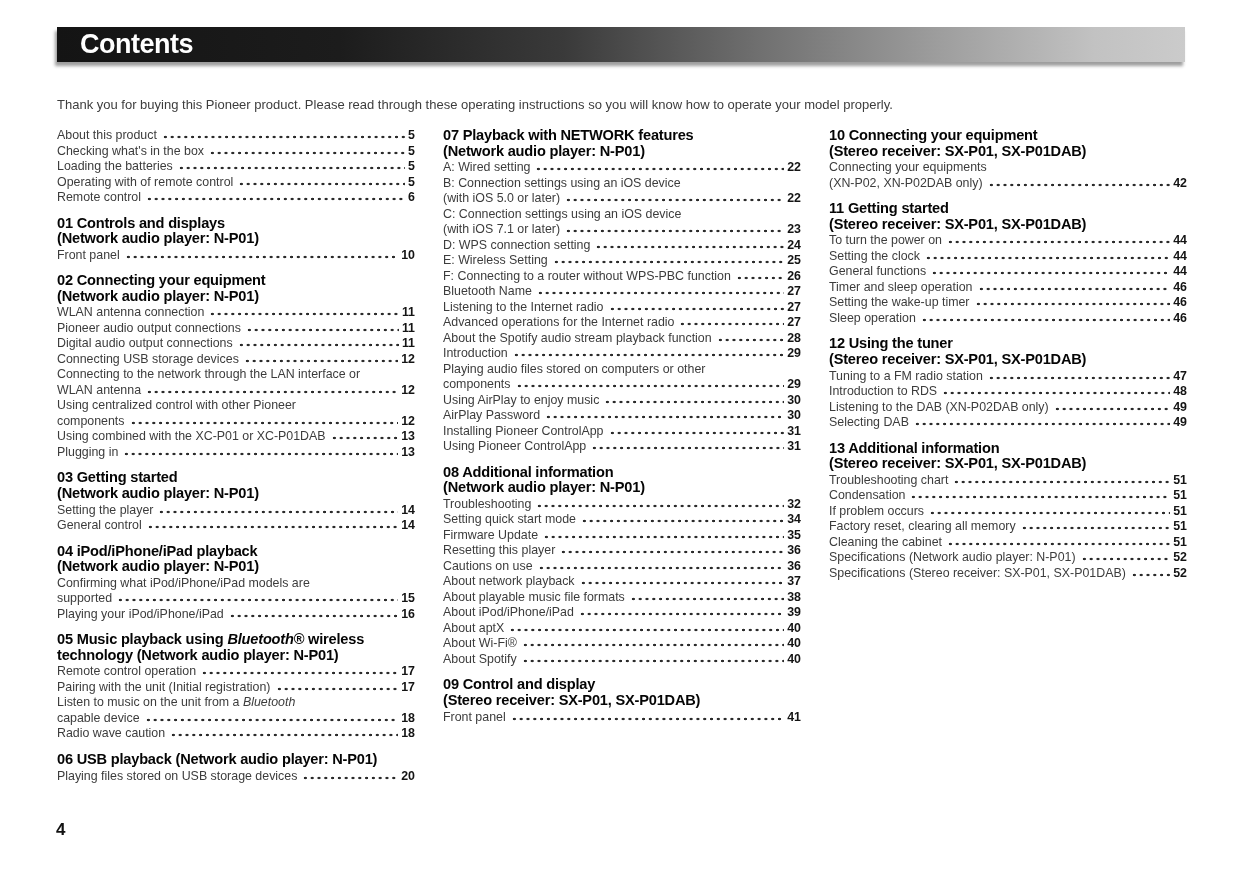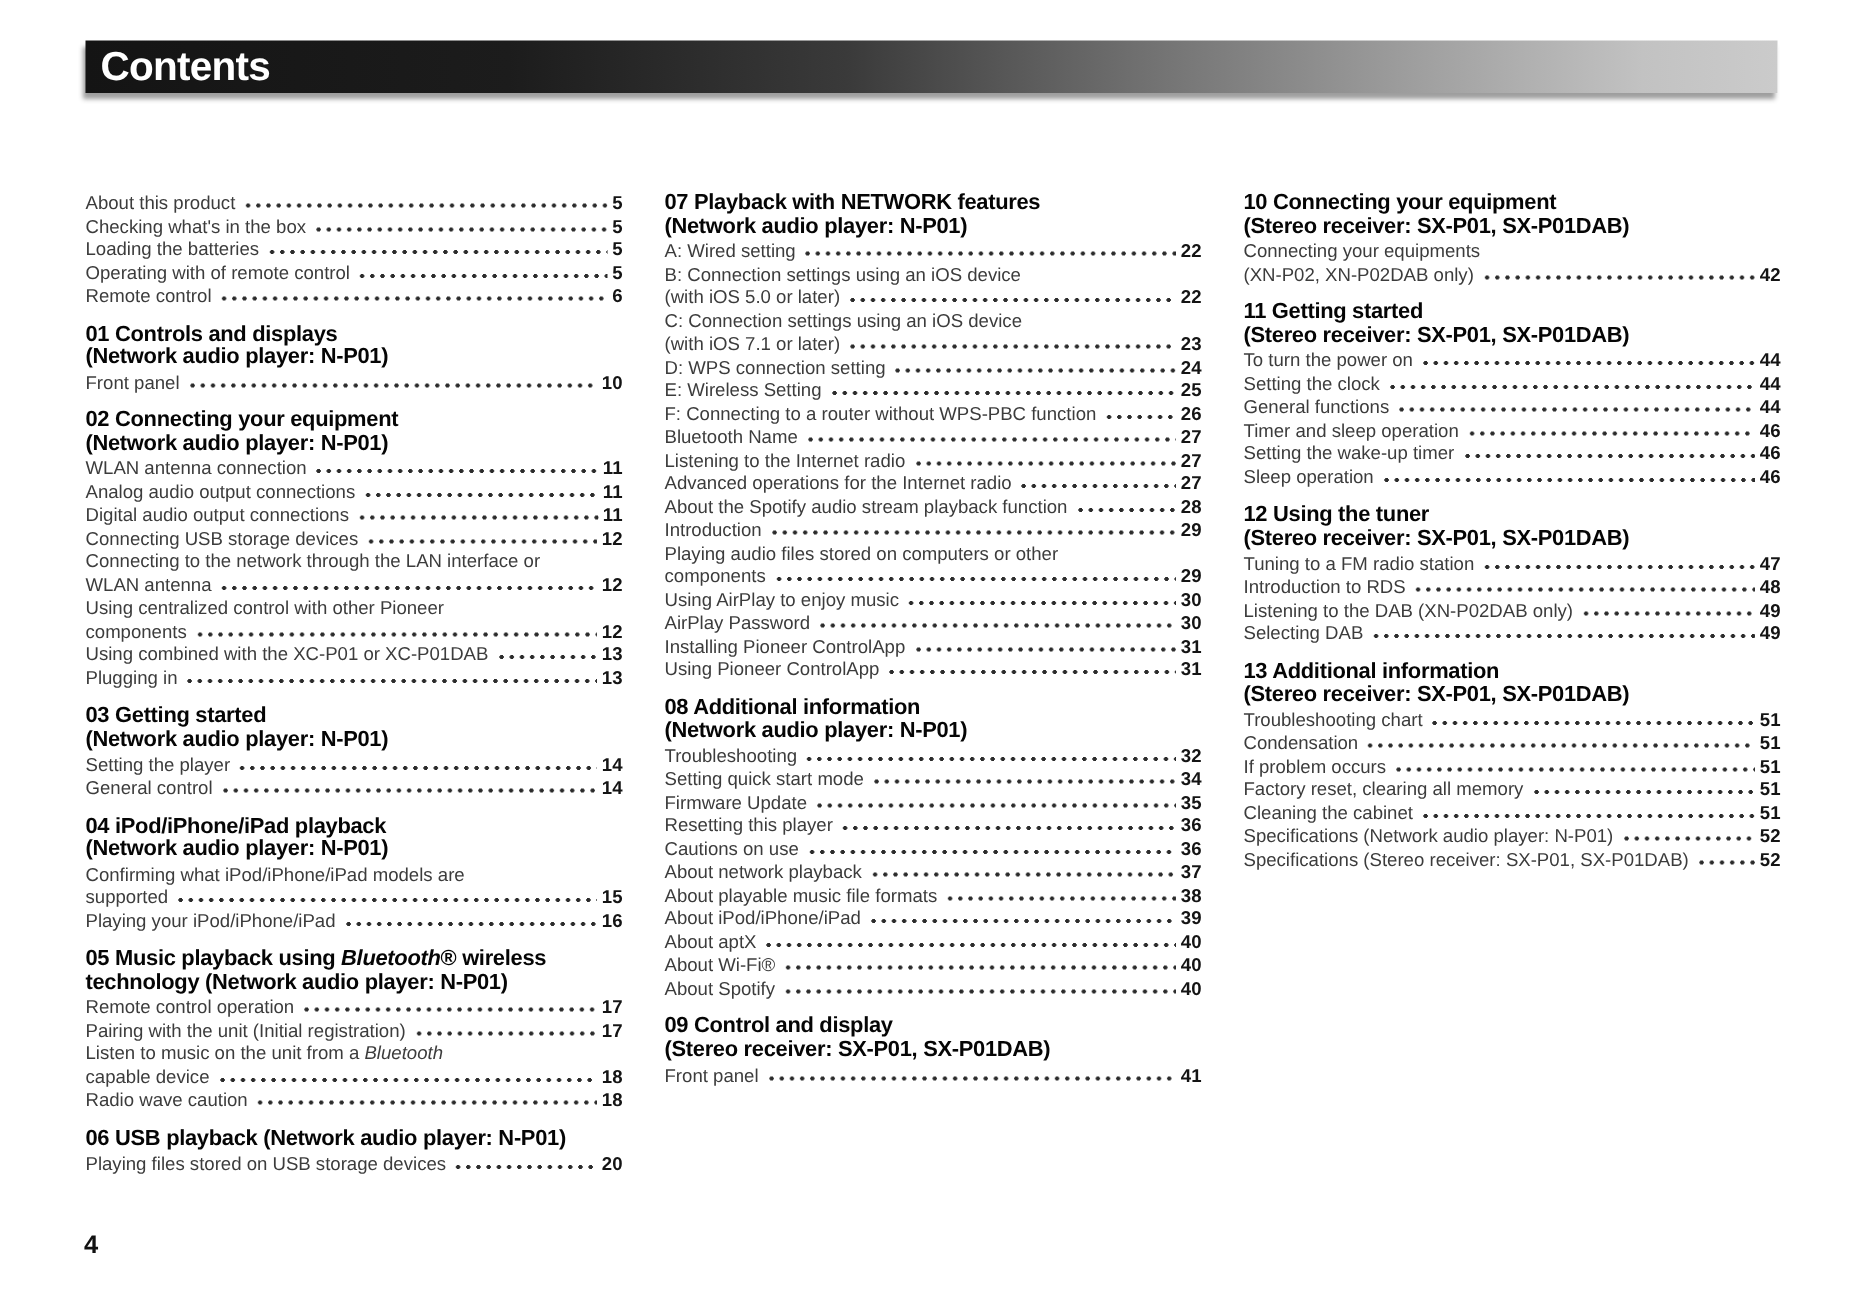--- a/index.html
+++ b/index.html
@@ -24,21 +24,21 @@
     background: linear-gradient(90deg, #141414 0%, #1c1c1c 25%, #3a3a3a 45%, #6f6f6f 62%, #9d9d9d 78%, #c2c2c2 92%, #cbcbcb 100%);
     box-shadow: -2px 4px 3px rgba(40,40,40,0.45);
     display: flex;
     align-items: center;
   }
   .header-bar .title {
     color: #ffffff;
     font-size: 27px;
     font-weight: bold;
     letter-spacing: -0.5px;
-    padding-left: 10px;
+    padding-left: 23px;
     line-height: 35px;
   }
   .intro {
     position: absolute;
     left: 57px;
     top: 97px;
     width: 1110px;
     font-size: 13px;
     color: #3d3d3d;
   }
@@ -98,20 +98,21 @@
 </style>
 </head>
 <body>
 
 <div class="page">
 
   <div class="header-bar">
     <span class="title">Contents</span>
   </div>
 
+  <div class="intro">Thank you for buying this Pioneer product. Please read through these operating instructions so you will know how to operate your model properly.</div>
 
   <div class="columns" id="toc-columns">
       <div class="col">
         <div class="toc-section">
           <div class="entry-row">
             <span class="entry-label">About this product</span>
             <span class="leader"></span>
             <span class="entry-page">5</span>
           </div>
           <div class="entry-row">
@@ -144,21 +145,21 @@
           </div>
         </div>
         <div class="toc-section">
           <div class="toc-heading">02 Connecting your equipment<br>(Network audio player: N-P01)</div>
           <div class="entry-row">
             <span class="entry-label">WLAN antenna connection</span>
             <span class="leader"></span>
             <span class="entry-page">11</span>
           </div>
           <div class="entry-row">
-            <span class="entry-label">Analog audio output connections</span>
+            <span class="entry-label">Pioneer audio output connections</span>
             <span class="leader"></span>
             <span class="entry-page">11</span>
           </div>
           <div class="entry-row">
             <span class="entry-label">Digital audio output connections</span>
             <span class="leader"></span>
             <span class="entry-page">11</span>
           </div>
           <div class="entry-row">
             <span class="entry-label">Connecting USB storage devices</span>

